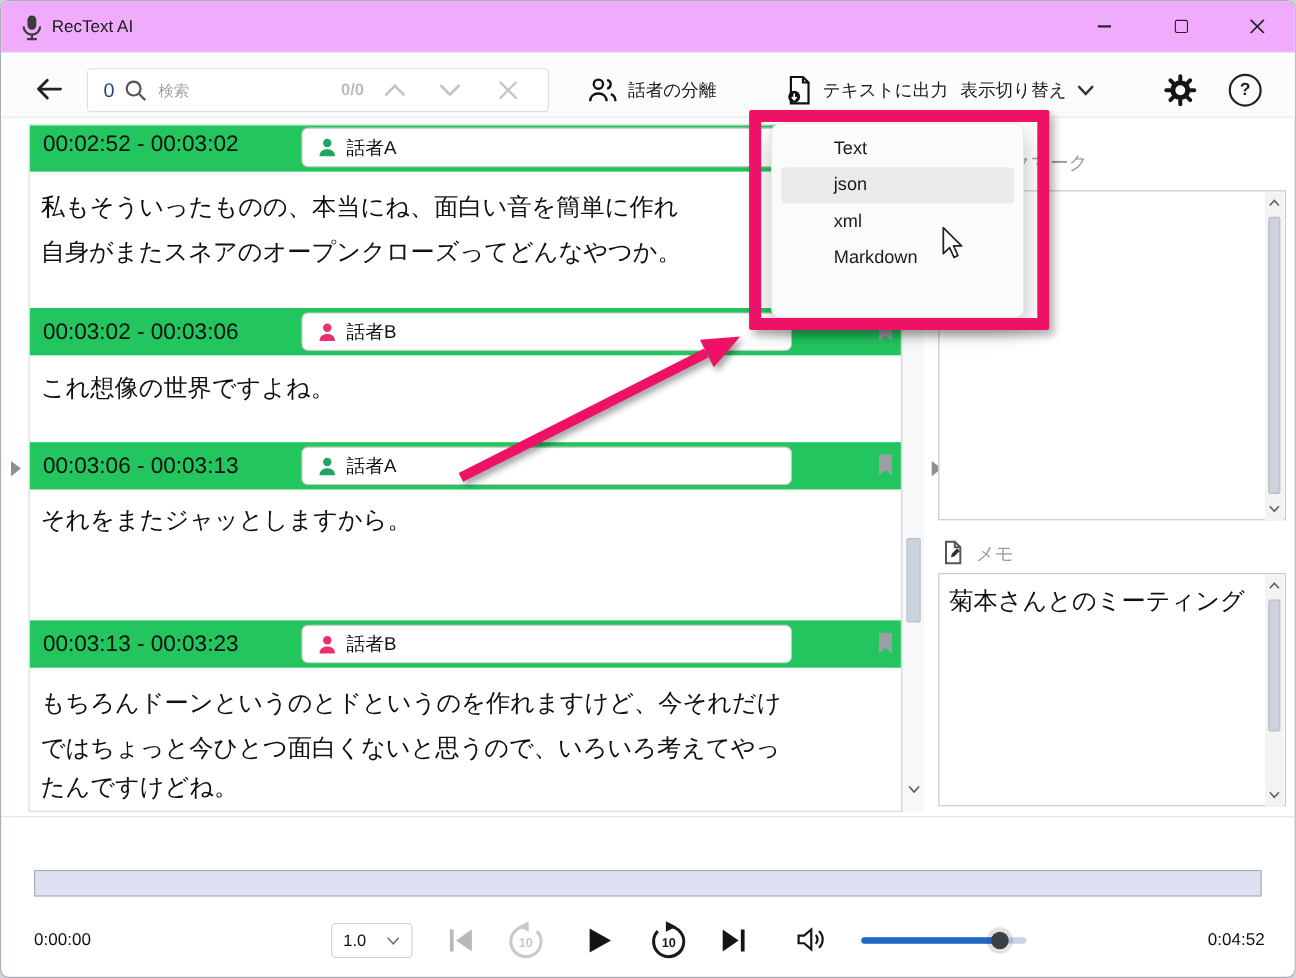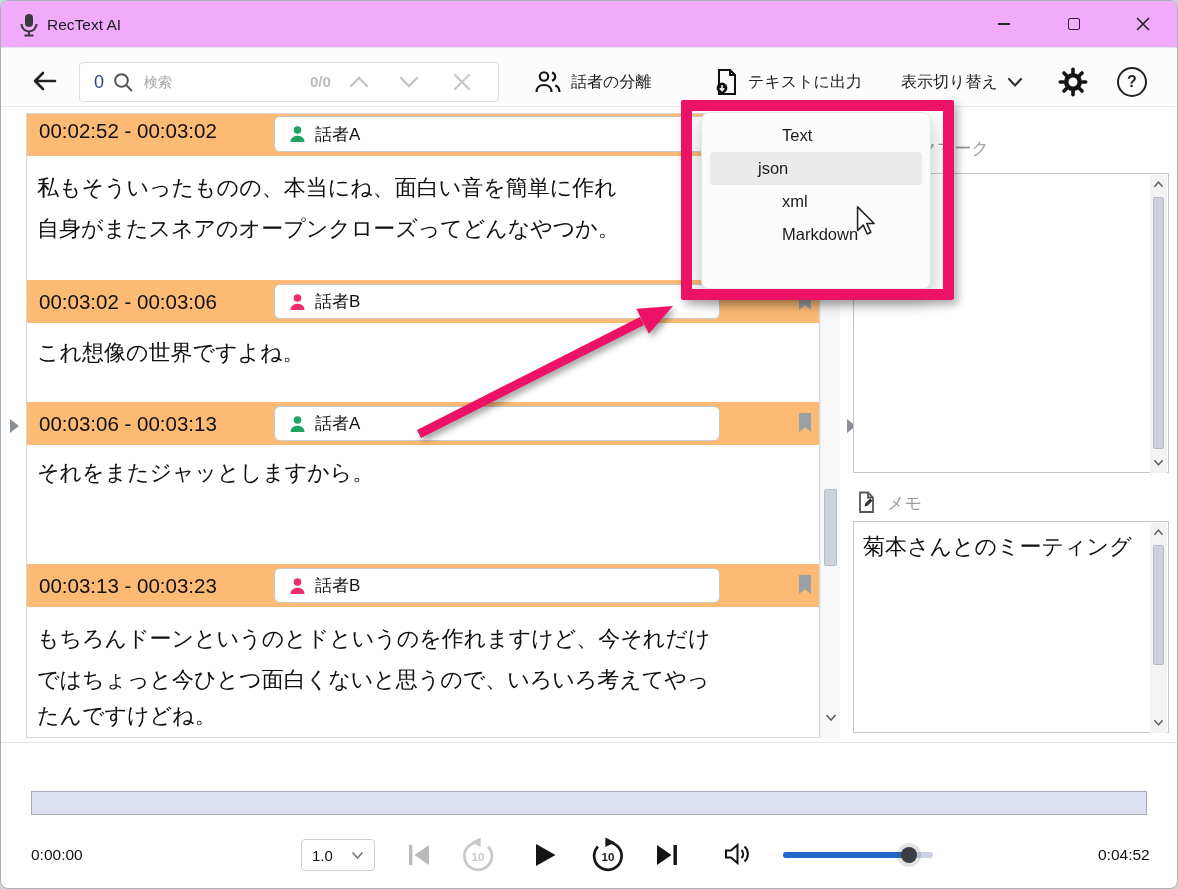--- a/index.html
+++ b/index.html
@@ -19,21 +19,21 @@
   .searchbox{left:78px;top:61px;width:420px;height:40px;background:#fff;border:1px solid #dedede;border-radius:4px;}
   .s-count{left:14px;top:0;height:38px;line-height:38px;font-size:18px;color:#27408b;}
   .s-ph{left:64px;top:0;height:38px;line-height:38px;font-size:14px;color:#a3a3a3;}
   .s-match{left:230px;top:0;height:38px;line-height:38px;font-size:15px;color:#bcbcbc;font-weight:bold;}
   .tbtn{display:flex;align-items:center;gap:9px;font-size:16px;color:#1a1a1a;cursor:default;}
   .help{left:1116px;top:66px;width:30px;height:30px;border:2.2px solid #222;border-radius:50%;
         display:flex;align-items:center;justify-content:center;font-size:16px;font-weight:bold;color:#222;}
 
   
   .panel{left:25px;top:112px;width:794px;height:625px;background:#fff;border:1px solid #d8d8d8;overflow:hidden;}
-  .ehead{position:absolute;left:0;width:100%;background:#fdba74;}
+  .ehead{position:absolute;left:0;width:100%;background:#22c55e;}
   .ts{position:absolute;left:12px;top:0;bottom:0;display:flex;align-items:center;font-size:20.5px;color:#101010;}
   .spkbox{position:absolute;left:247px;width:446px;background:#fff;border:1px solid #c9c9c9;border-radius:6px;
           display:flex;align-items:center;gap:9px;padding-left:14px;}
   .spkname{font-size:17px;color:#111;}
   .bm{position:absolute;left:770px;width:16px;height:20px;}
   .tline{position:absolute;left:10px;height:40px;line-height:40px;font-size:22px;color:#101010;white-space:pre;}
 
   
   .vscroll{left:819px;top:112px;width:20px;height:625px;background:#f7f8f9;border-left:1px solid #ececec;}
   .vthumb{position:absolute;left:3px;width:13px;background:#ccd2dc;border:1px solid #b6bcc7;border-radius:2px;}
@@ -52,21 +52,21 @@
   .timetext{font-size:15.5px;color:#111;height:20px;line-height:20px;}
   .speedbox{left:300px;top:838px;width:74px;height:32px;border:1px solid #cfcfcf;border-radius:4px;background:#fff;
             display:flex;align-items:center;justify-content:space-between;padding:0 10px;font-size:15px;color:#111;}
   .voltrack{left:782px;top:851px;width:150px;height:6px;border-radius:3px;background:#c9d3e4;}
   .volfill{position:absolute;left:0;top:0;height:6px;width:126px;border-radius:3px;background:var(--volume-blue,#2268c8);}
   .volthumb{left:900px;top:846px;width:16px;height:16px;border-radius:50%;background:#3a3f46;box-shadow:0 0 0 4px rgba(58,63,70,.15);}
 
   
   .menu{left:700px;top:111px;width:230px;height:177px;background:#fbfbfb;border:1px solid #e8e8e8;border-radius:8px;
         box-shadow:0 10px 22px rgba(0,0,0,.25);z-index:50;padding-top:6px;}
-  .mitem{height:33px;line-height:33px;padding-left:80px;font-size:16.5px;color:#1a1a1a;}
+  .mitem{height:33px;line-height:33px;padding-left:56px;font-size:16.5px;color:#1a1a1a;}
   .mitem.hl{margin:0 8px;padding-left:48px;background:#ebebeb;border-radius:4px;}
 
   
   .pinkbox{left:680px;top:99px;width:273px;height:200px;border:11px solid var(--accent-pink,#ee1266);
            border-radius:2px;z-index:60;box-shadow:4px 5px 8px rgba(0,0,0,.3);}
   .green{color:var(--speaker-a-green,#1fa463);}
   .pink{color:var(--speaker-b-pink,#ee2d6e);}
 </style>
 </head>
 <body>
@@ -131,21 +131,21 @@
   <div class="abs tbtn" style="left:712px;top:62px;height:38px">
     <svg width="26" height="28" viewBox="0 0 26 28">
       <path d="M6 2 h11 l5 5 v19 H6 z" fill="none" stroke="#111" stroke-width="2"></path>
       <path d="M17 2 v5 h5" fill="none" stroke="#111" stroke-width="2"></path>
       <circle cx="9" cy="20" r="5.4" fill="#111"></circle>
       <path d="M9 17 v5 M6.8 20.2 L9 22.6 L11.2 20.2" stroke="#fff" stroke-width="1.5" fill="none"></path>
     </svg>
     <span>テキストに出力</span>
   </div>
 
-  <div class="abs tbtn" style="left:900px;top:66px;height:30px">
+  <div class="abs tbtn" style="left:872px;top:66px;height:30px">
     <span>表示切り替え</span>
     <svg width="16" height="11" viewBox="0 0 16 11">
       <path d="M2 2 L8 8.5 L14 2" fill="none" stroke="#333" stroke-width="2.2" stroke-linecap="round"></path>
     </svg>
   </div>
 
   <svg class="abs" style="left:1057px;top:66px" width="30" height="30" viewBox="0 0 30 30">
     <g fill="#141414">
       <rect x="13.2" y="0.5" width="3.6" height="7" rx="1.7"></rect>
       <rect x="13.2" y="0.5" width="3.6" height="7" rx="1.7" transform="rotate(45 15 15)"></rect>

